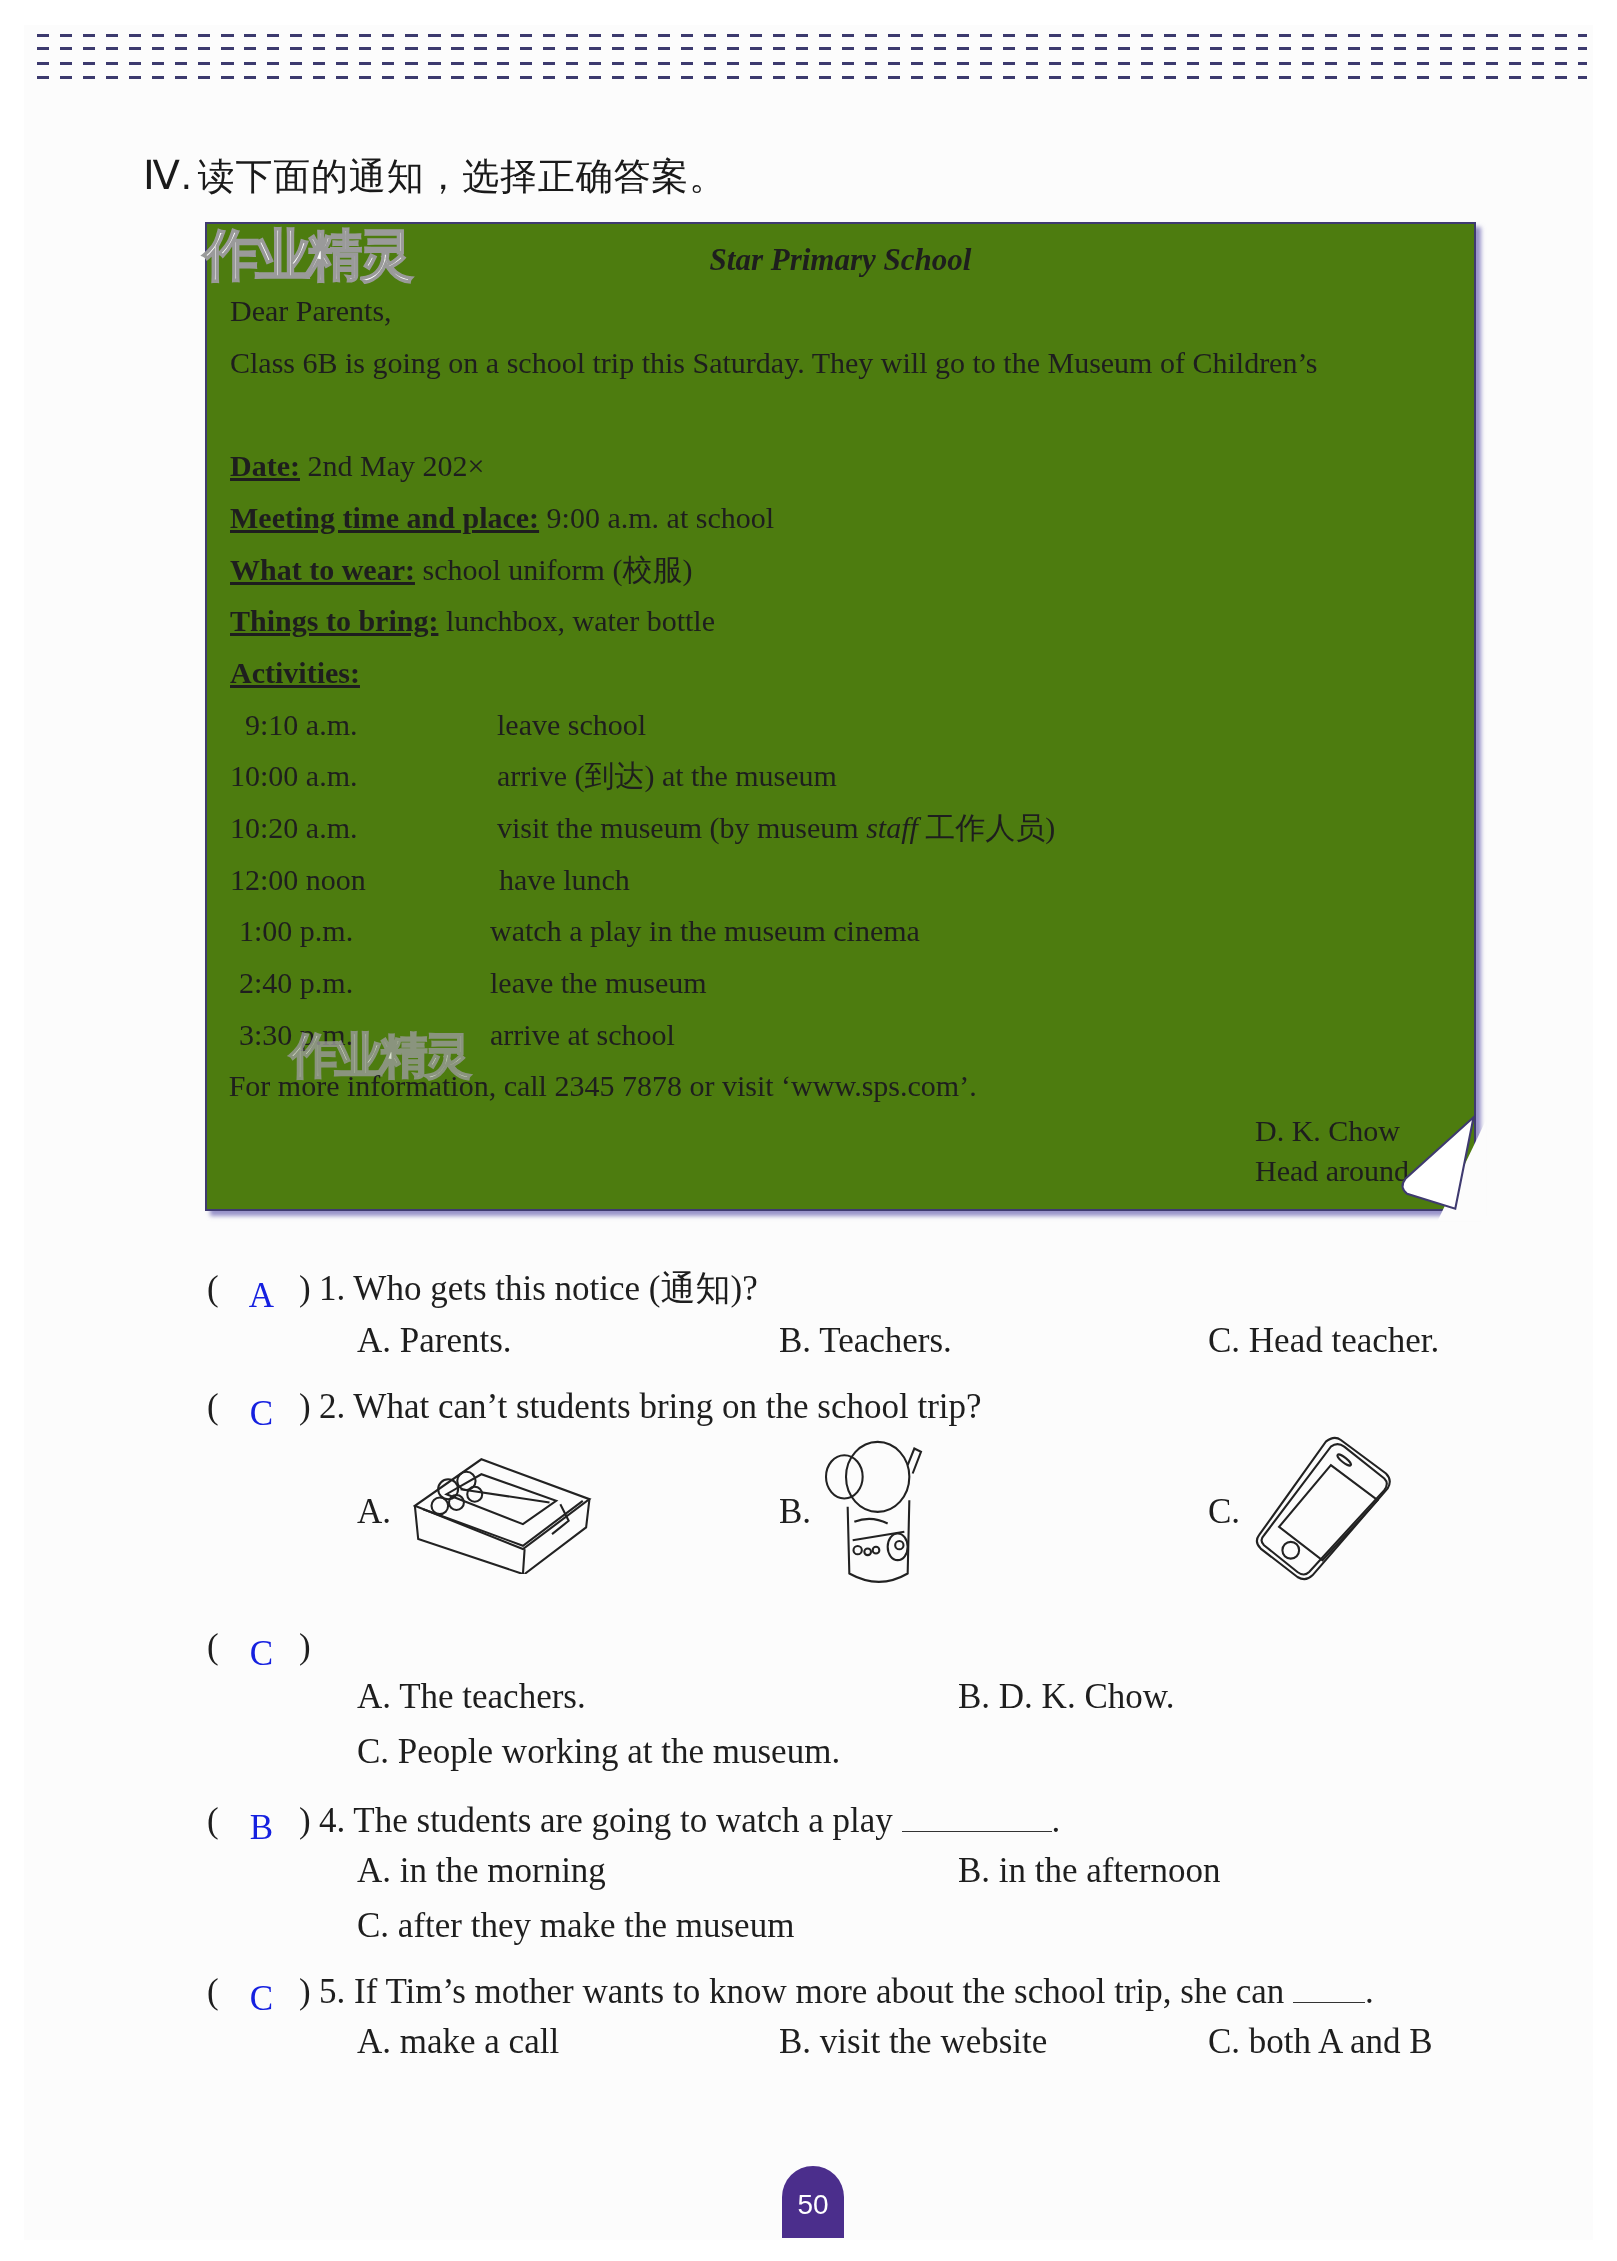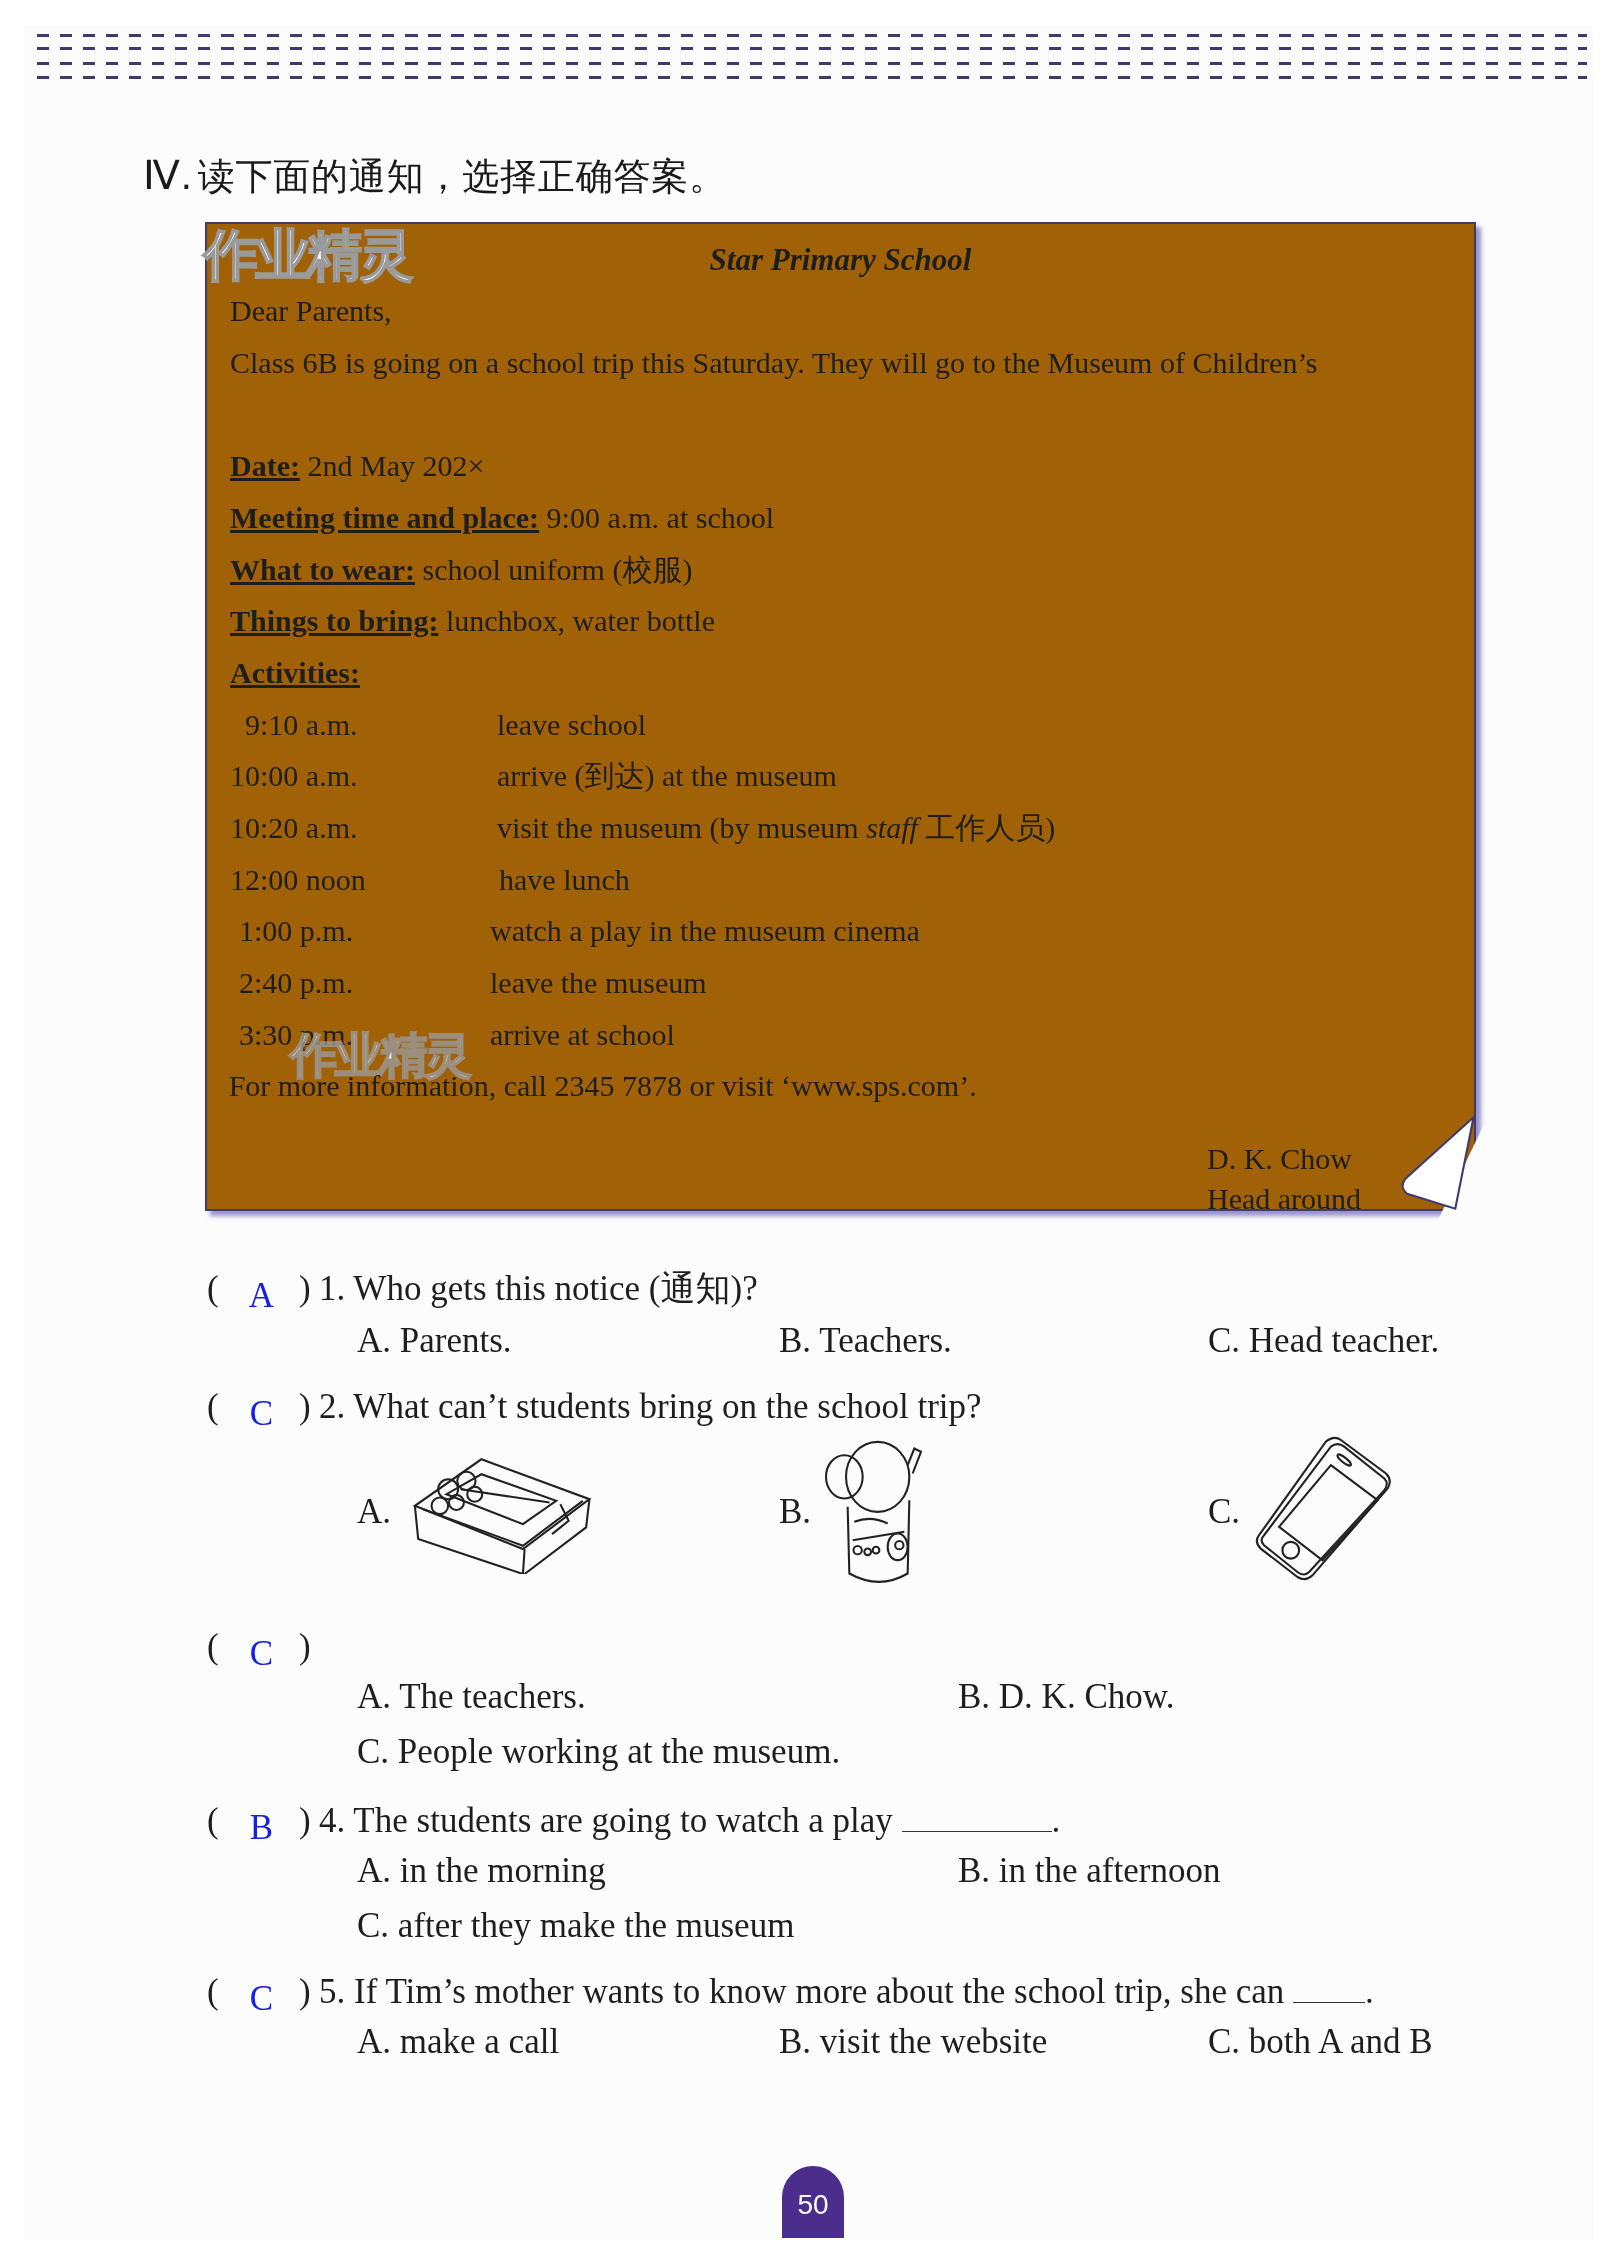--- a/index.html
+++ b/index.html
@@ -6,33 +6,33 @@
   body { width:1617px; height:2261px; position:relative; overflow:hidden;
          font-family:"Liberation Serif","DejaVu Serif",serif; color:#1e1e1e; }
   .page { position:absolute; left:24px; top:25px; width:1569px; height:2215px; background:#fcfcfc; }
   .dash-row { position:absolute; left:37px; width:1550px; height:3.3px;
               background:repeating-linear-gradient(90deg,#3c3a6e 0 12.5px,transparent 12.5px 23px); }
   .section-title { position:absolute; left:143px; top:150px; font-family:"DejaVu Sans",sans-serif;
                    font-size:37px; line-height:50px; color:#1a1a1a; letter-spacing:0.8px; white-space:nowrap; }
   .section-title .num { font-family:"Liberation Sans",sans-serif; font-size:40px; margin-right:5px; }
 
   .notice { position:absolute; left:205px; top:222px; width:1267px; height:985px;
-            background:#a16207; border:2.1px solid #3f3a70;
+            background:#4d7c0f; border:2.1px solid #3f3a70;
             box-shadow:5px 5px 4.2px rgba(70,60,160,.55); }
   .notice .corner { position:absolute; right:-3.3px; bottom:-3.3px; width:80px; height:98px; }
   .notice .corner-mask { position:absolute; right:-11.7px; bottom:-11.7px; width:48px; height:100px;
                          background:#fcfcfc; clip-path:polygon(100% 0,100% 100%,0 100%); }
   .watermark { position:absolute; font-family:"DejaVu Sans",sans-serif; font-weight:bold;
                color:#ffffff; -webkit-text-stroke:1.7px #9a9a9a; letter-spacing:-3.3px; }
   .notice .line { position:absolute; left:23px; font-size:30px; line-height:37px; white-space:nowrap; }
   .notice .heading { left:0; right:0; text-align:center; font-style:italic; font-weight:bold; font-size:31px; }
   .notice b { font-weight:bold;text-decoration:underline; }
   .notice .time { position:absolute; white-space:nowrap; font-size:30px; line-height:37px; }
   .notice .act  { position:absolute; white-space:nowrap; font-size:30px; line-height:37px; }
-  .notice .sig { position:absolute; left:1000px; font-size:30px; line-height:37px; white-space:nowrap;margin-top:28px; }
+  .notice .sig { position:absolute; left:1048px; font-size:30px; line-height:37px; white-space:nowrap; }
 
   .q { position:absolute; font-size:35px; line-height:42px; white-space:nowrap; color:#1e1e1e; }
   .q .paren-open { position:absolute; left:0; }
   .q .ans { position:absolute; left:38px; width:33px; text-align:center; color:#1520e0;
             font-family:"Liberation Serif",serif; font-size:35px; top:6.7px; }
   .q .paren-close { position:absolute; left:92px; }
   .q .stem { position:absolute; left:112px; }
   .opt { position:absolute; font-size:35px; line-height:42px; white-space:nowrap; color:#1e1e1e; }
   .blank { display:inline-block; border-bottom:1.7px solid #333; height:30px; vertical-align:baseline; }
 

